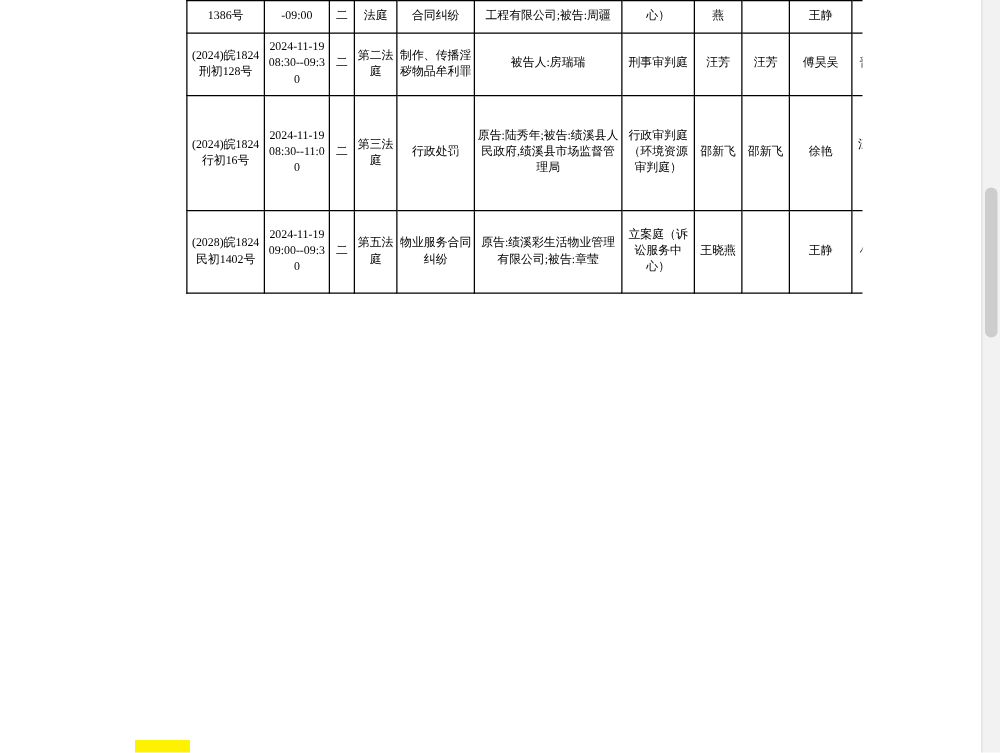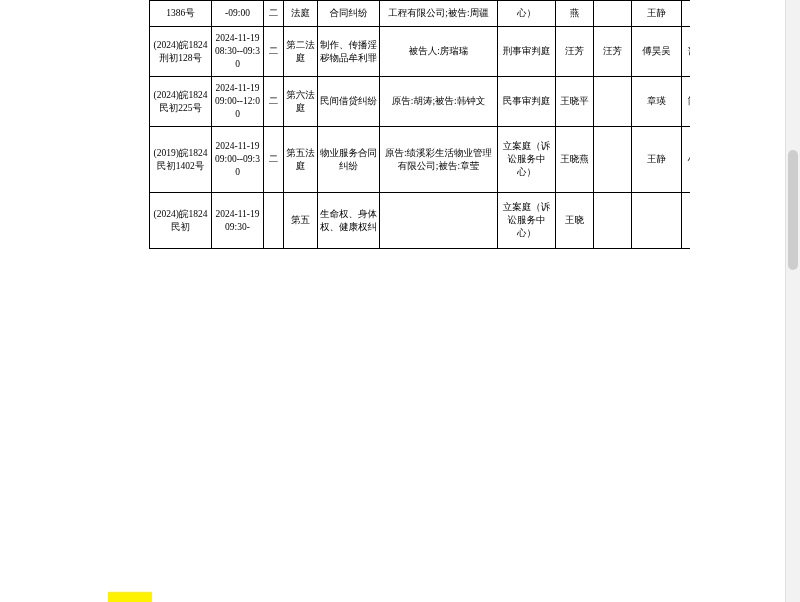--- a/index.html
+++ b/index.html
@@ -134,66 +134,53 @@
           <td>第二法庭</td>
           <td>制作、传播淫秽物品牟利罪</td>
           <td class="cell-left">被告人:房瑞瑞</td>
           <td>刑事审判庭</td>
           <td>汪芳</td>
           <td>汪芳</td>
           <td>傅昊吴</td>
           <td>普通程序</td>
         </tr>
 
+        <tr style="height:92px;">
+          <td>(2024)皖1824行初16号</td>
+          <td>2024-11-19 08:30--11:00</td>
+          <td>二</td>
+          <td>第三法庭</td>
+          <td>行政处罚</td>
+          <td class="cell-left">原告:陆秀年;被告:绩溪县人民政府,绩溪县市场监督管理局</td>
+          <td>行政审判庭（环境资源审判庭）</td>
+          <td>邵新飞</td>
+          <td>邵新飞</td>
+          <td>徐艳</td>
+          <td>江芳华,胡燕艳</td>
+        </tr>
 
 
-        <tr style="height:50px;">
-          <td>(2024)皖1824民初225号</td>
-          <td>2024-11-19 09:00--12:00</td>
-          <td>二</td>
-          <td>第六法庭</td>
-          <td>民间借贷纠纷</td>
-          <td class="cell-left">原告:胡涛;被告:韩钟文</td>
-          <td>民事审判庭</td>
-          <td>王晓平</td>
-          <td></td>
-          <td>章瑛</td>
-          <td>简易程序</td>
-        </tr>
 
         <tr style="height:66px;">
-          <td>(2019)皖1824民初1402号</td>
+          <td>(2028)皖1824民初1402号</td>
           <td>2024-11-19 09:00--09:30</td>
           <td>二</td>
           <td>第五法庭</td>
           <td>物业服务合同纠纷</td>
           <td class="cell-left">原告:绩溪彩生活物业管理有限公司;被告:章莹</td>
           <td>立案庭（诉讼服务中心）</td>
           <td>王晓燕</td>
           <td></td>
           <td>王静</td>
           <td>小额诉讼</td>
         </tr>
 
 
 
 
-        <tr style="height:56px;">
-          <td>(2024)皖1824民初</td>
-          <td>2024-11-19 09:30-</td>
-          <td></td>
-          <td>第五</td>
-          <td>生命权、身体权、健康权纠</td>
-          <td class="cell-left"></td>
-          <td>立案庭（诉讼服务中心）</td>
-          <td>王晓</td>
-          <td></td>
-          <td></td>
-          <td>简易程</td>
-        </tr>
       </tbody>
     </table>
   </div>
 
   <div class="left-margin"></div>
   <div class="right-margin"></div>
   <div class="yellow-mark"></div>
 
   <div class="scrollbar">
     <div class="scroll-thumb"></div>

